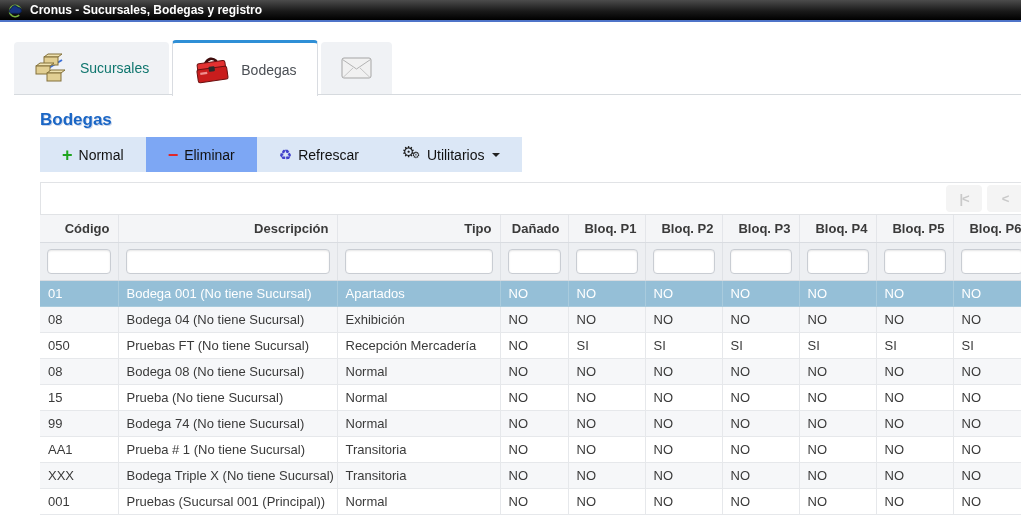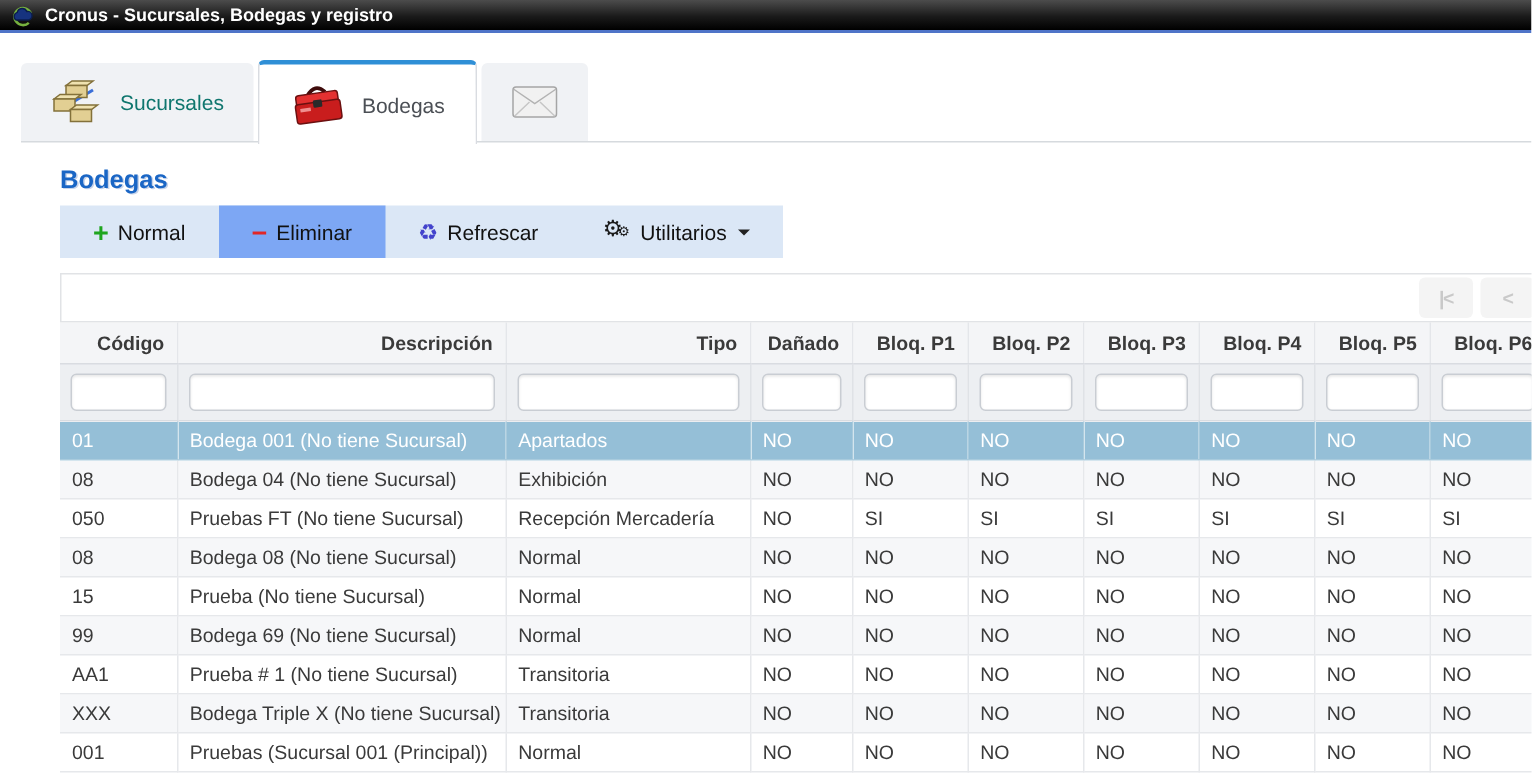--- a/index.html
+++ b/index.html
@@ -299,21 +299,21 @@
           <td>NO</td>
           <td>NO</td>
           <td>NO</td>
           <td>NO</td>
           <td>NO</td>
           <td>NO</td>
           <td>NO</td>
         </tr>
         <tr>
           <td>99</td>
-          <td>Bodega 69 (No tiene Sucursal)</td>
+          <td>Bodega 74 (No tiene Sucursal)</td>
           <td>Normal</td>
           <td>NO</td>
           <td>NO</td>
           <td>NO</td>
           <td>NO</td>
           <td>NO</td>
           <td>NO</td>
           <td>NO</td>
         </tr>
         <tr>

